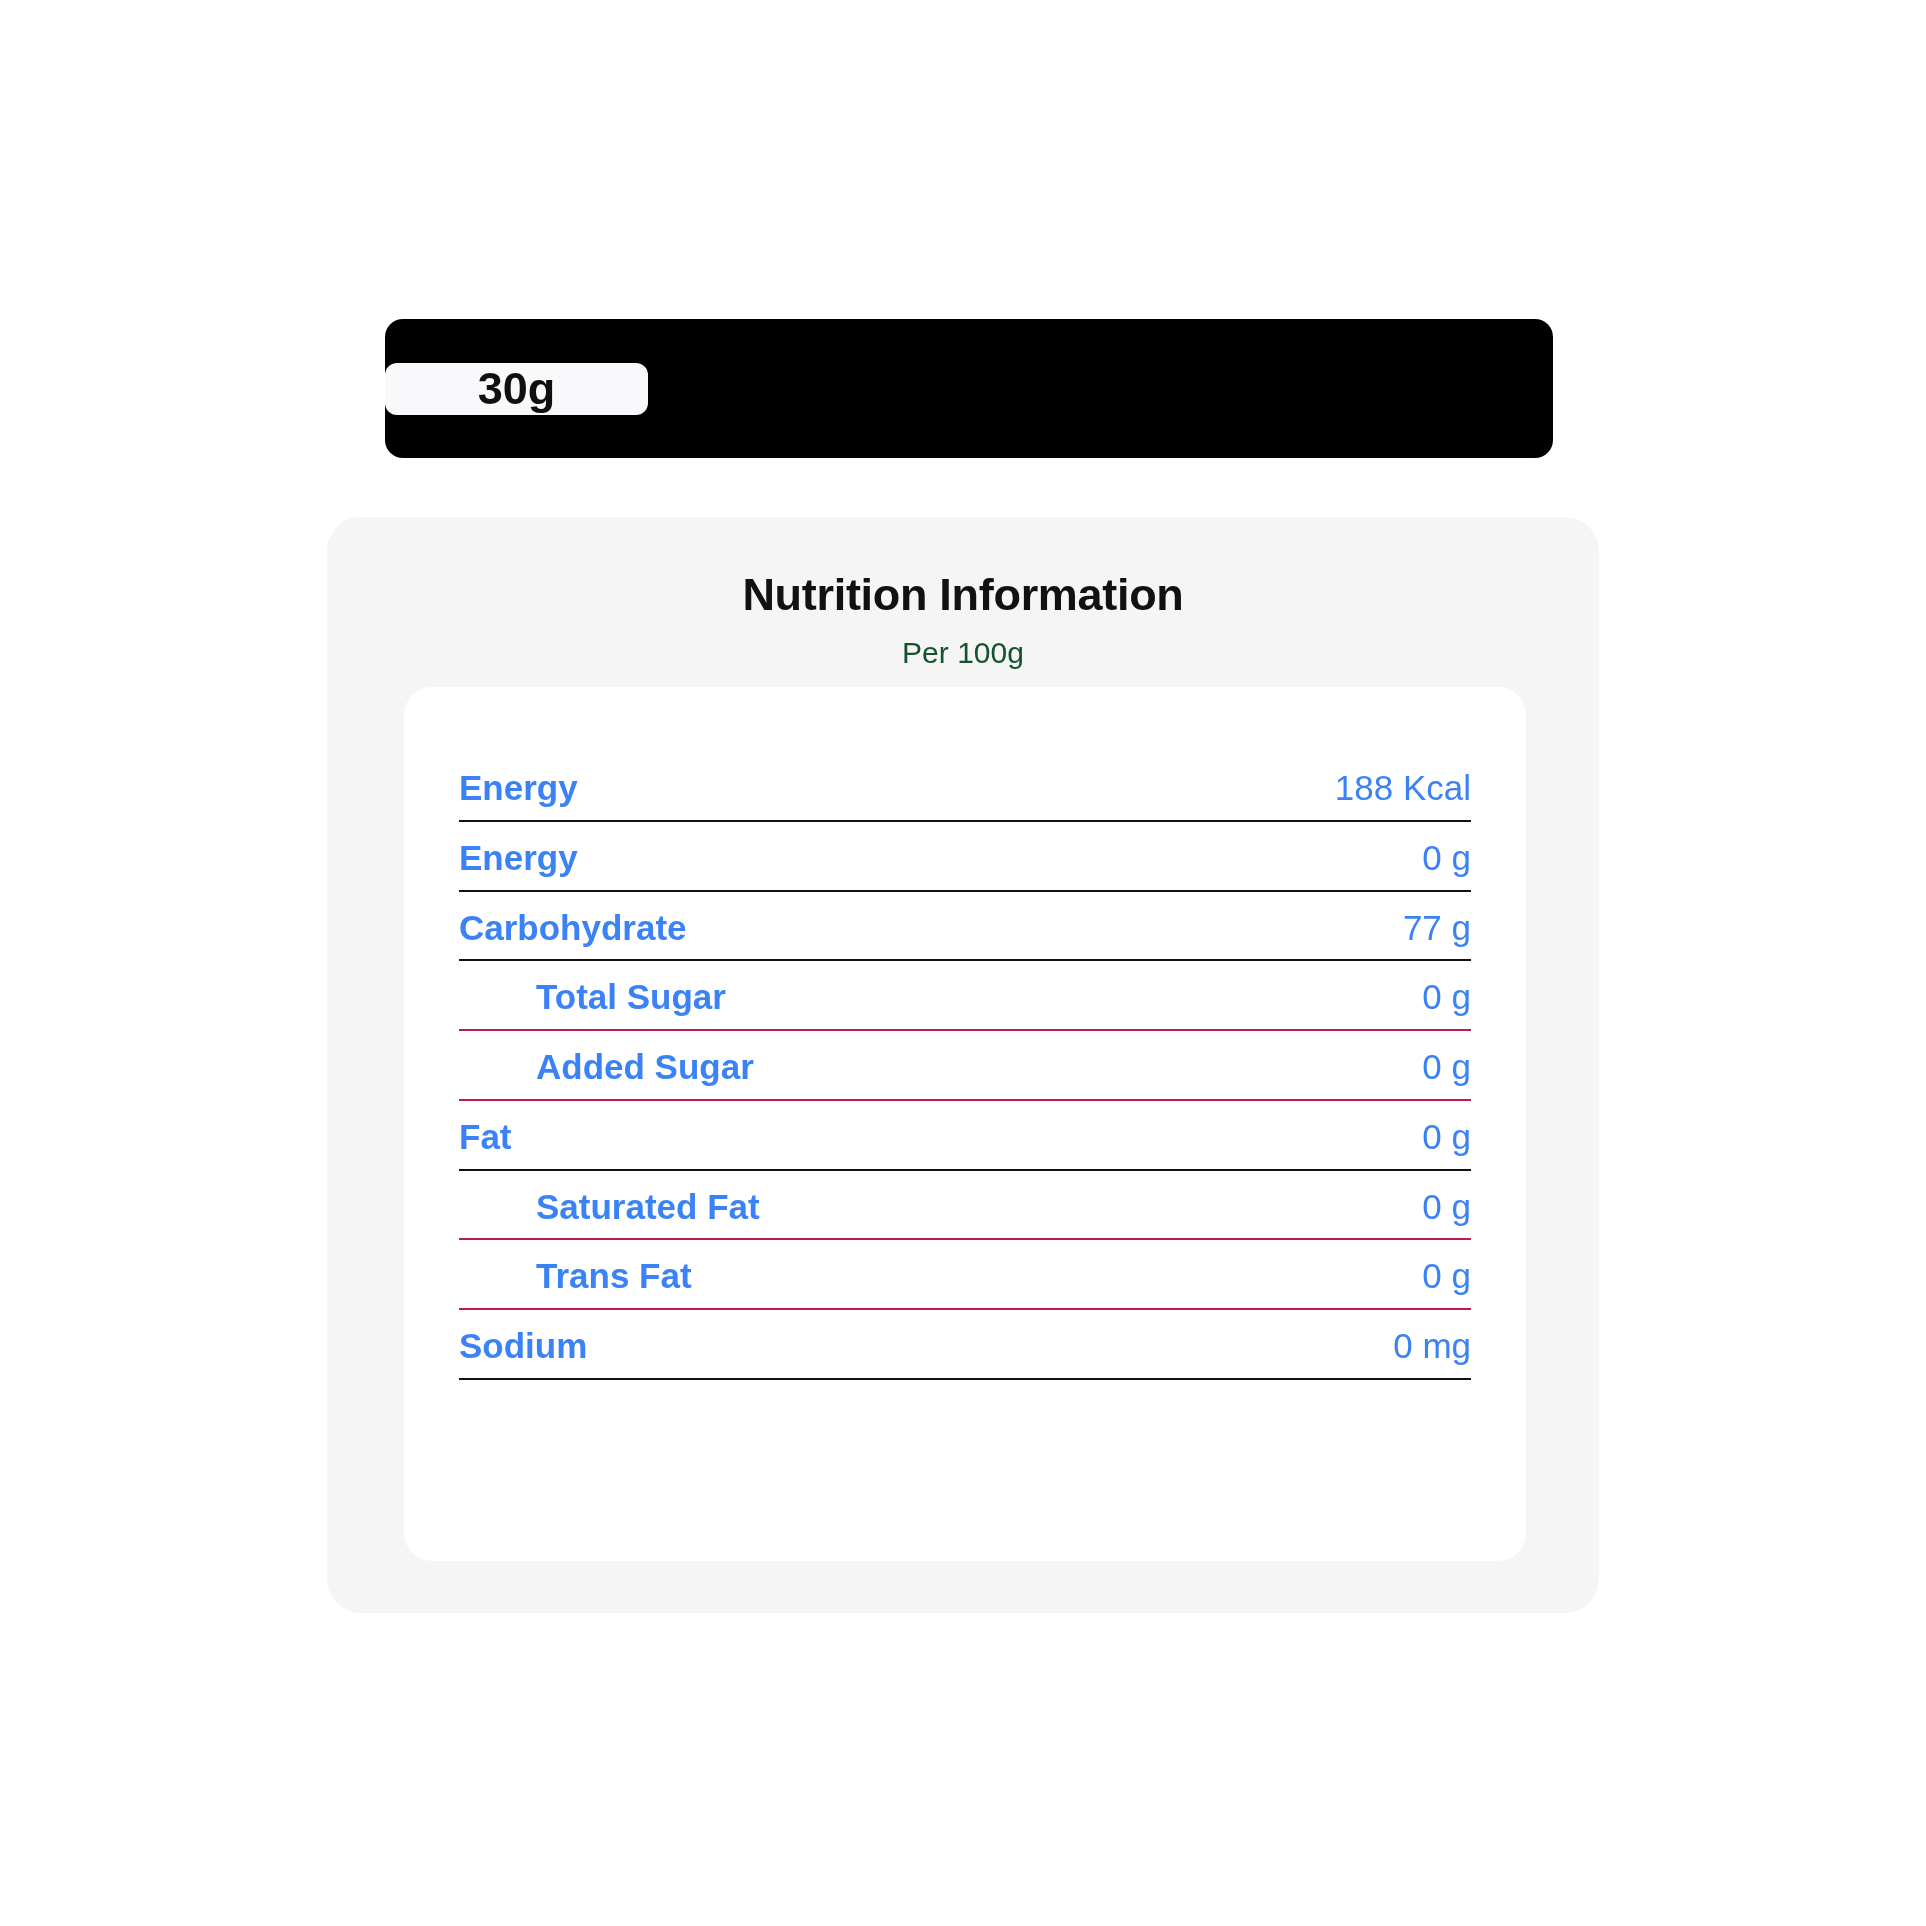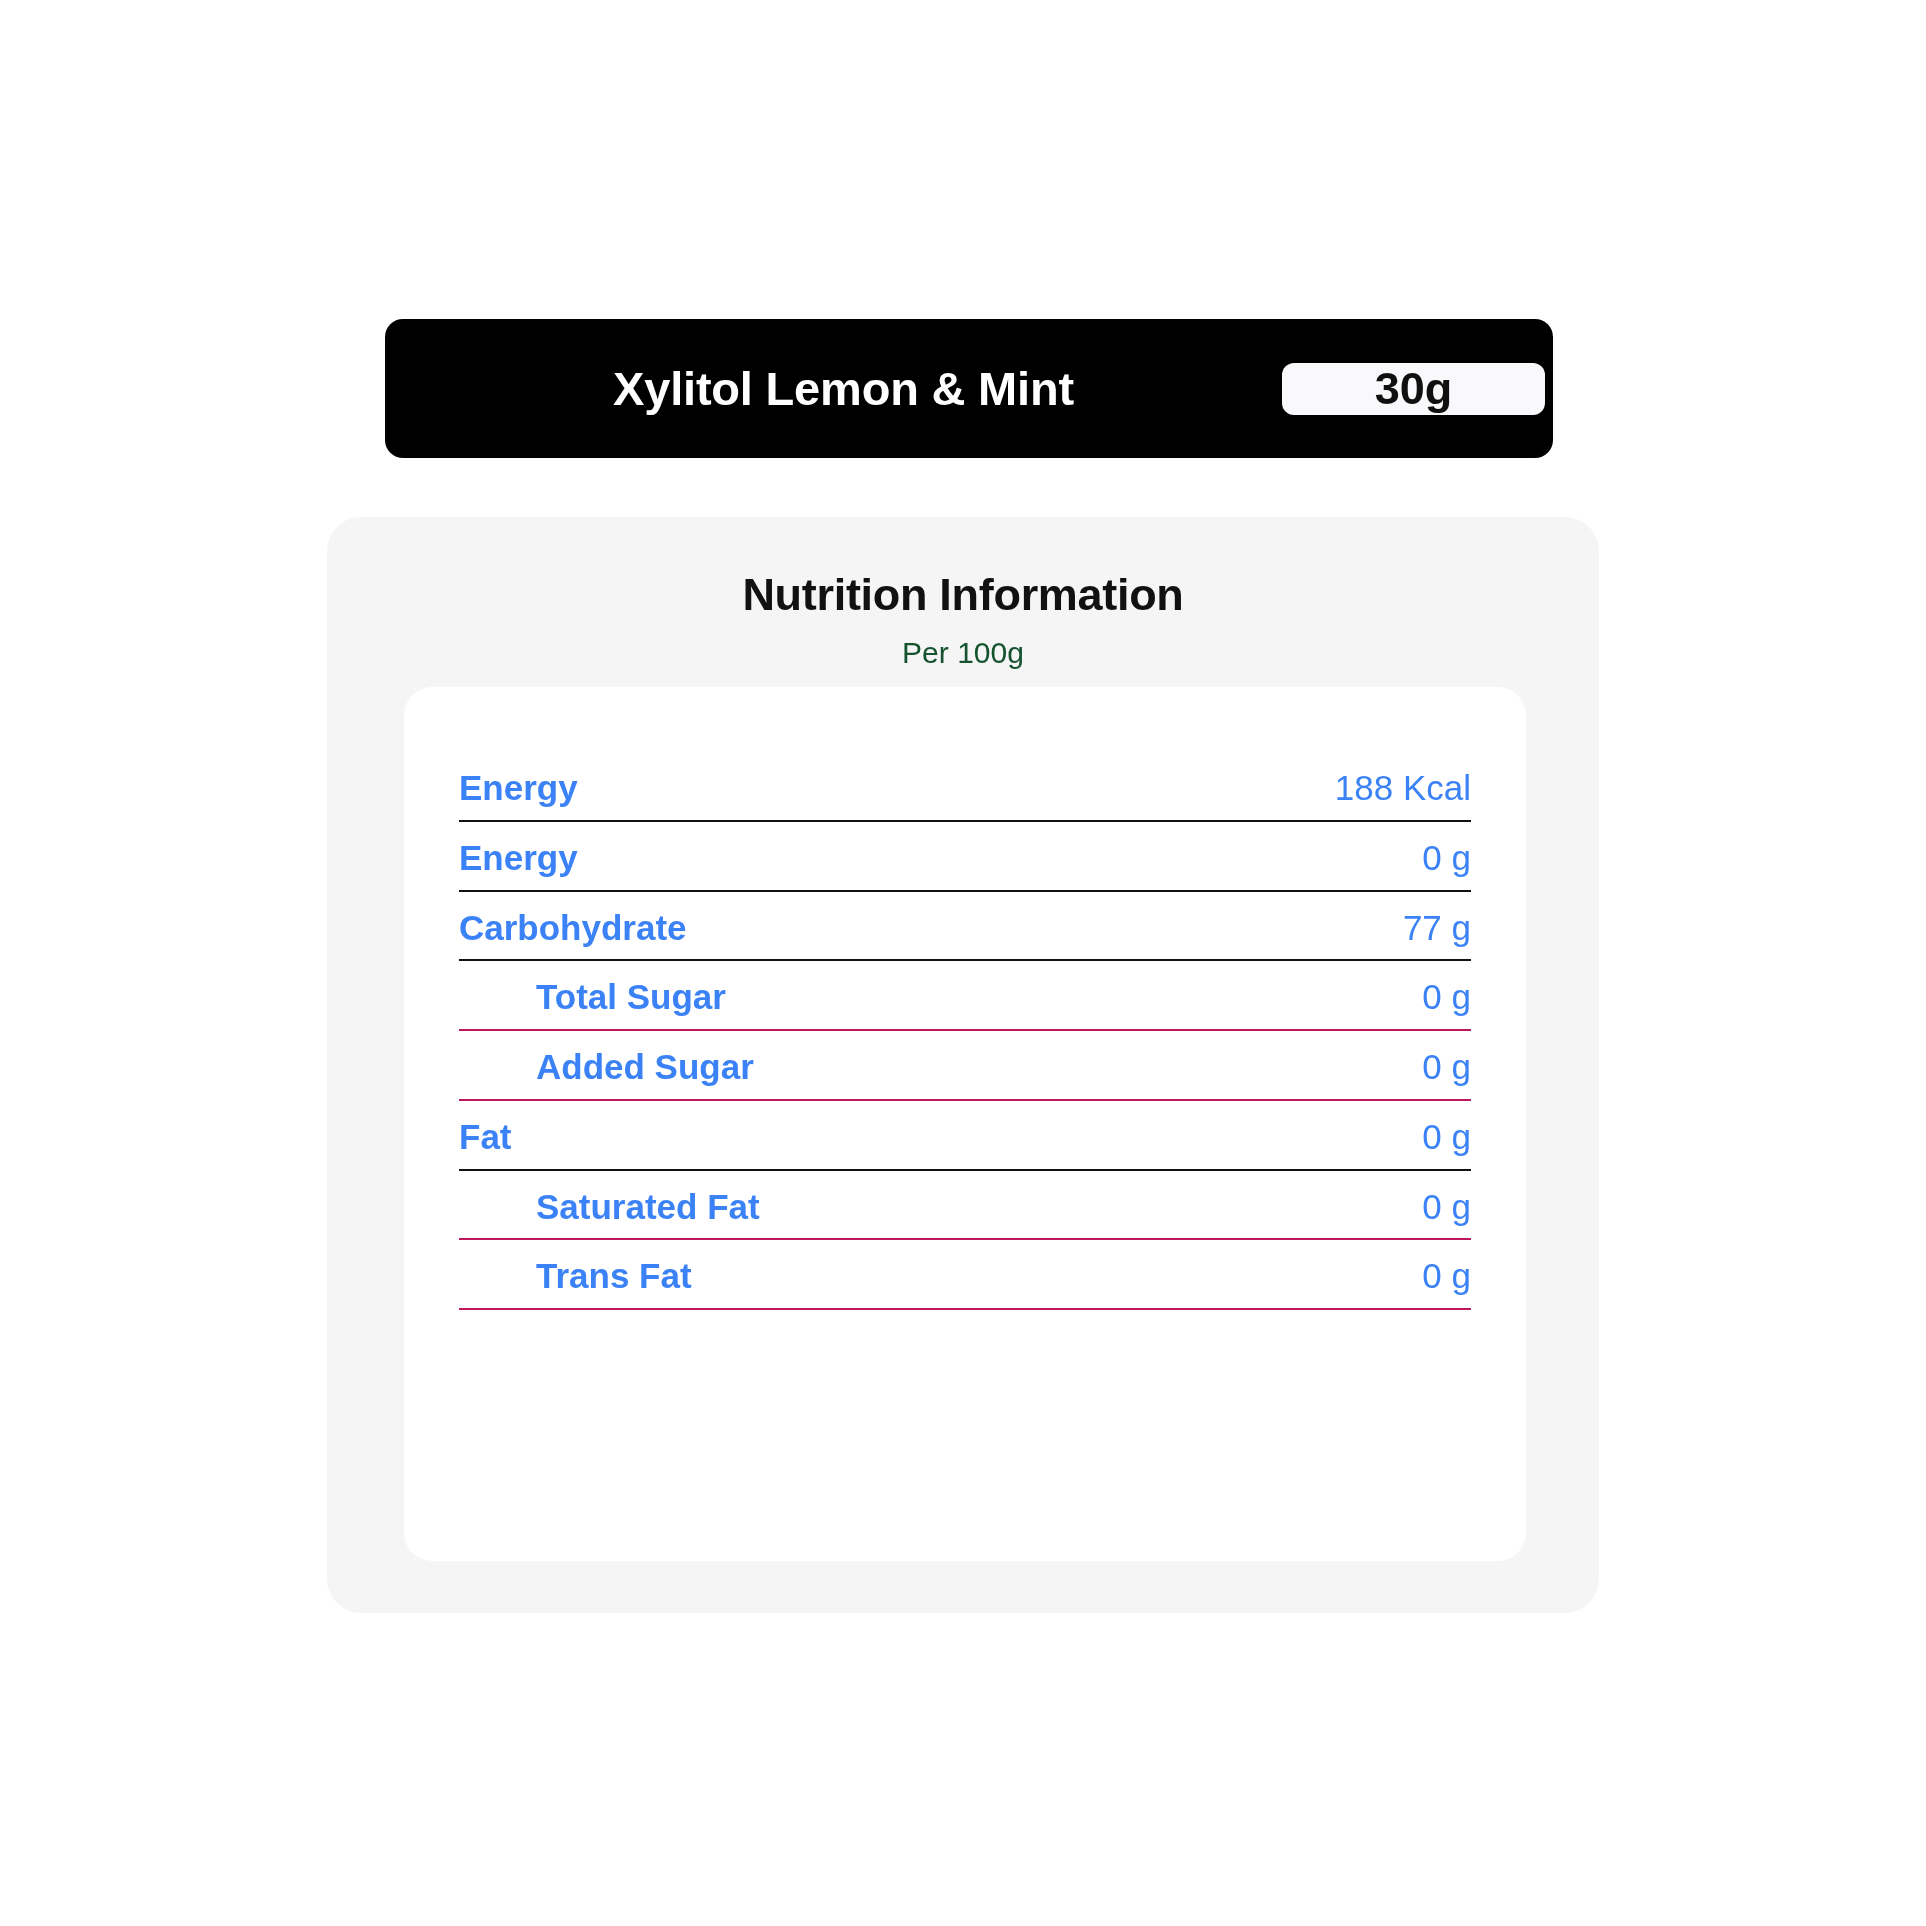--- a/index.html
+++ b/index.html
@@ -120,21 +120,20 @@
   }
   tr.indent td.label { padding-left: 77px; }
   tr.indent td { border-bottom: 2px solid #be185d; }
 </style>
 </head>
 <body>
 
 <div class="page">
 
   <div class="product-bar">
-    <div class="product-name">Xylitol Lemon &amp; Mint</div>
     <div class="product-weight-wrap">
       <div class="product-weight">30g</div>
     </div>
   </div>
 
   <div class="nutrition-card">
     <div class="nutrition-title">Nutrition Information</div>
     <div class="nutrition-subtitle">Per 100g</div>
 
     <div class="table-panel">
@@ -165,19 +164,23 @@
               <td class="value">0 g</td>
             </tr>
             <tr class="indent">
               <td class="label">Saturated Fat</td>
               <td class="value">0 g</td>
             </tr>
             <tr class="indent">
               <td class="label">Trans Fat</td>
               <td class="value">0 g</td>
             </tr>
+            <tr>
+              <td class="label">Sodium</td>
+              <td class="value">0 mg</td>
+            </tr>
           </tbody>
       </table>
     </div>
   </div>
 
 </div>
 
 
 </body></html>

